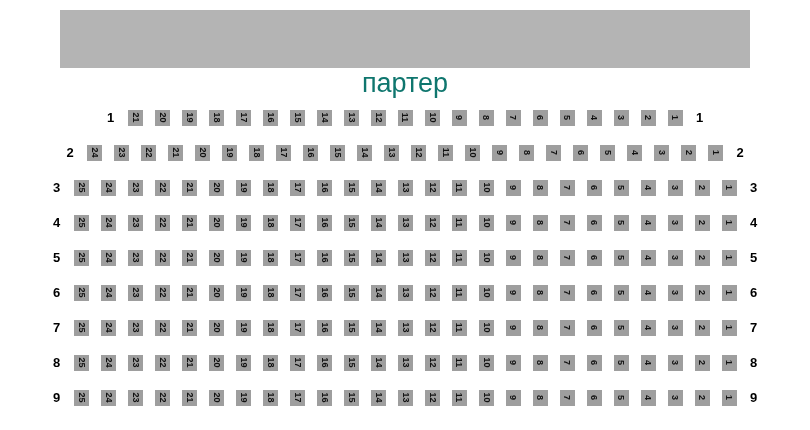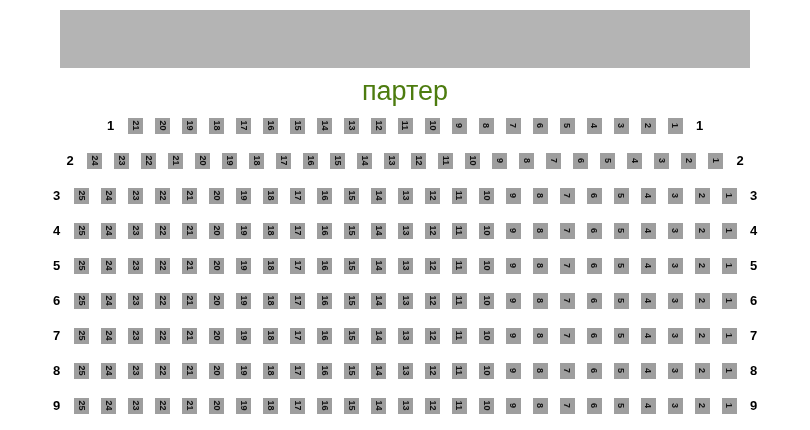--- a/index.html
+++ b/index.html
@@ -12,22 +12,21 @@
   }
   .stage{
     width:690px;height:58px;
     margin:10px auto 0 auto;
     background:var(--stage-color,#b4b4b4);
   }
   .title{
     text-align:center;
     font-size:27px;
     line-height:30px;
-    margin-top:8px;
-    color:#4d7c0f;
+    color:#0f766e;
   }
   .rows{margin-top:2px;}
   .row{
     height:35px;
     display:flex;
     align-items:center;
     justify-content:center;
   }
   .row-label{
     font-size:13px;

